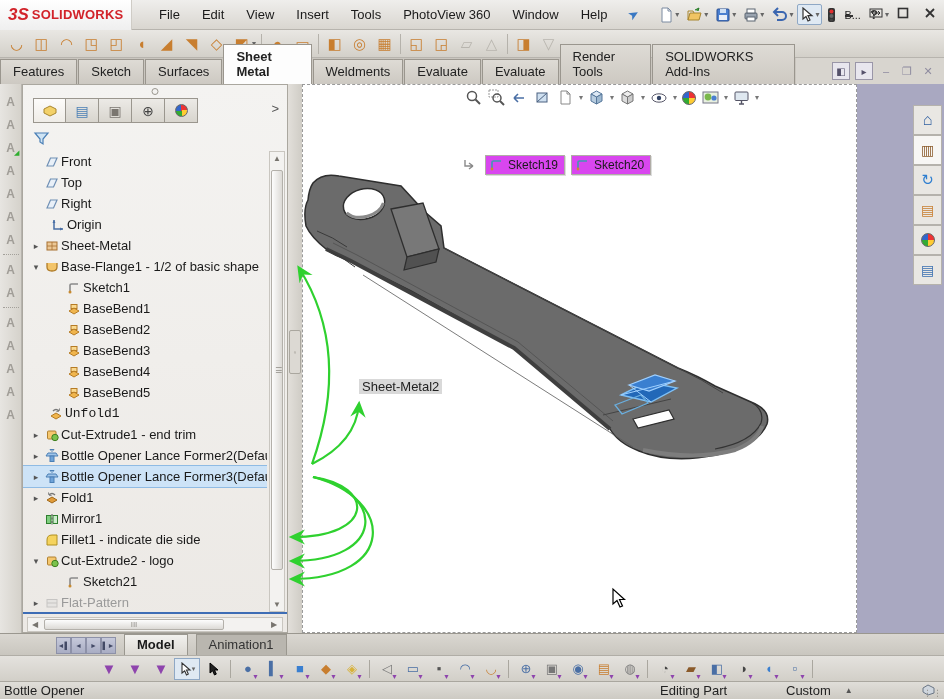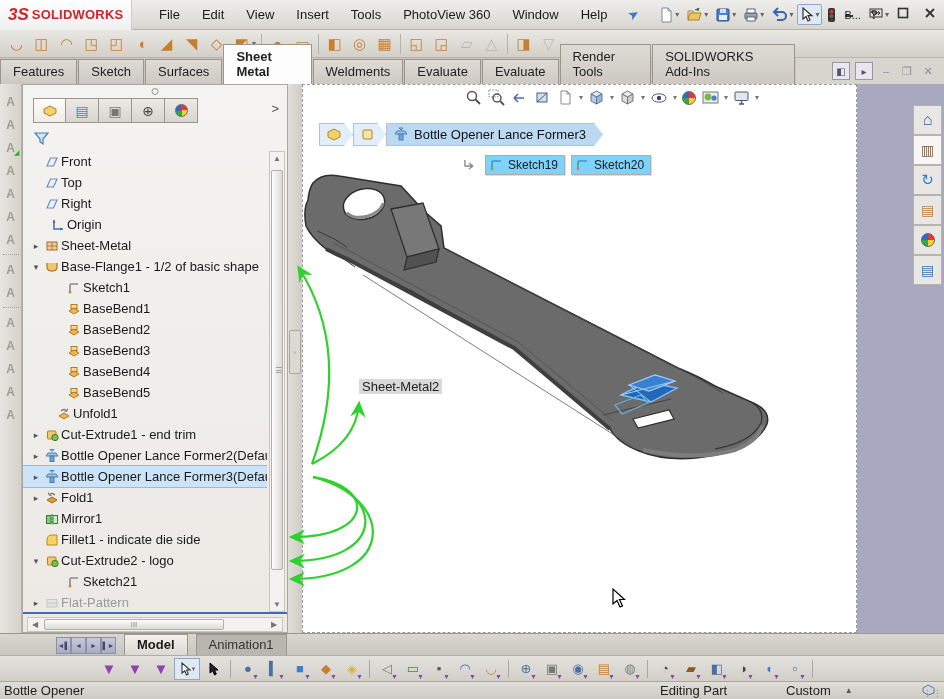--- a/index.html
+++ b/index.html
@@ -79,21 +79,21 @@
 .viewport{position:absolute;left:302px;top:84px;width:555px;height:549px;background:#fff;border:1px dashed #9a9a9a}
 .hud{position:absolute;left:160px;top:2px;display:flex;align-items:center;gap:2px}
 .hudbtn{display:flex;align-items:center;padding:1px;border:1px solid transparent;border-radius:2px}
 .hud .caret{font-size:8px;color:#777;margin:0 1px}
 .ball{width:14px;height:14px;border-radius:50%;background:conic-gradient(#e33 0 25%,#fc3 0 50%,#3a3 0 75%,#36c 0 100%);border:1px solid #666}
 .breadcrumb{position:absolute;left:16px;top:38px;display:flex;height:23px}
 .bc-seg{display:flex;align-items:center;padding:0 10px 0 6px;background:#e4eef9;border:1px solid #a8c4de;clip-path:polygon(0 0,calc(100% - 9px) 0,100% 50%,calc(100% - 9px) 100%,0 100%)}
 .bc-seg.hl{background:#bcd9f2;padding-right:16px}
 .bc-label{margin-left:5px;font-size:13px;color:#111}
 .callouts{position:absolute;left:160px;top:70px;display:flex;align-items:center;gap:6px}
-.callout{display:flex;align-items:center;background:#7dd3fc;border:1px solid #b0ada6;padding:1px 6px 1px 3px;height:20px;box-shadow:1px 1px 0 #ddd}
+.callout{display:flex;align-items:center;background:#d946ef;border:1px solid #b0ada6;padding:1px 6px 1px 3px;height:20px;box-shadow:1px 1px 0 #ddd}
 .callout .clabel{margin-left:4px;font-size:12px}
 .sm2label{position:absolute;left:56px;top:294px;background:#d9d9d9;padding:0 3px;font-size:13px;color:#222}
 .camlabel{position:absolute;left:6px;top:558px;font-size:14px;color:#222}
 
 
 .taskpane{position:absolute;left:857px;top:84px;width:87px;height:549px;background:#a9a8c1}
 .tp-col{position:absolute;right:2px;top:21px;display:flex;flex-direction:column}
 .tpbtn{width:29px;height:30px;background:#e9e7e3;border:1px solid #b5b2ac;display:flex;align-items:center;justify-content:center;font-size:15px}
 .tpbtn.active{background:#f7f6f4}
 
@@ -434,21 +434,21 @@
         <div class="trow" style="padding-left: 28px;">
           <span class="arr"></span>
           <span class="ticon">
             <svg width="16" height="16" viewBox="0 0 16 16">
               <rect x="5" y="3.5" width="6" height="4" fill="#fad98f" stroke="#b57b24"></rect>
               <path d="M3 10 L8 7 L13 10 L8 13 Z" fill="#f0b54d" stroke="#b57b24"></path>
             </svg>
           </span>
           <span class="tlabel">BaseBend5</span>
         </div>
-        <div class="trow" style="padding-left: 18px;">
+        <div class="trow" style="padding-left: 10px; font-family: Liberation Mono, monospace;">
           <span class="arr"></span>
           <span class="ticon">
             <svg width="16" height="16" viewBox="0 0 16 16">
               <path d="M3 10 L8 7 L13 10 L8 13 Z" fill="#f0b54d" stroke="#b57b24"></path>
               <path d="M5 5 Q8 2 11 5" fill="none" stroke="#777" stroke-width="1.4"></path>
               <path d="M11 5 L11.5 2.5 M11 5 L8.5 5.5" stroke="#777" fill="none"></path>
             </svg>
           </span>
           <span class="tlabel">Unfold1</span>
         </div>
@@ -634,40 +634,20 @@
         <span class="caret">▾</span>
         <span class="hudbtn">
           <svg width="17" height="16" viewBox="0 0 17 16">
             <rect x="2" y="2" width="13" height="8.5" rx="1" fill="#dfe8f0" stroke="#556"></rect>
             <path d="M6 14 H11 M8.5 10.5 V14" stroke="#556" stroke-width="1.4"></path>
           </svg>
         </span>
         <span class="caret">▾</span>
       </div>
 
-    <div class="breadcrumb">
-      <div class="bc-seg">
-        <svg width="16" height="15" viewBox="0 0 16 15">
-            <path d="M2 5 L8 2 L14 5 L14 10 L8 13 L2 10 Z" fill="#f3d169" stroke="#a8862e"></path>
-          </svg>
-      </div>
-      <div class="bc-seg">
-        <svg width="15" height="15" viewBox="0 0 15 15">
-            <rect x="3" y="3" width="9" height="9" rx="1" fill="#f7e6a2" stroke="#a8862e"></rect>
-          </svg>
-      </div>
-      <div class="bc-seg hl">
-        <svg width="16" height="15" viewBox="0 0 16 15">
-            <path d="M4 4 H12 L14 7 H2 Z" fill="#9fc4e8" stroke="#4a7fb5"></path>
-            <rect x="6" y="7" width="4" height="6" fill="#6fa3d8" stroke="#4a7fb5"></rect>
-            <path d="M6 1 L10 1 L8 3 Z" fill="none" stroke="#4a7fb5"></path>
-          </svg>
-        <span class="bc-label">Bottle Opener Lance Former3</span>
-      </div>
-    </div>
 
     <div class="callouts">
       <svg width="16" height="14" viewBox="0 0 16 14">
           <path d="M2 2 V8 H10 M10 8 L6 5 M10 8 L6 11" fill="none" stroke="#8a8a8a" stroke-width="1.4"></path>
         </svg>
       <div class="callout">
         <svg width="15" height="14" viewBox="0 0 15 14">
             <path d="M3 11 V4 Q3 3 4.5 3 H12" fill="none" stroke="#3f9ab0" stroke-width="1.6"></path>
             <circle cx="3" cy="11" r="1.4" fill="#c88a2e"></circle>
           </svg>

